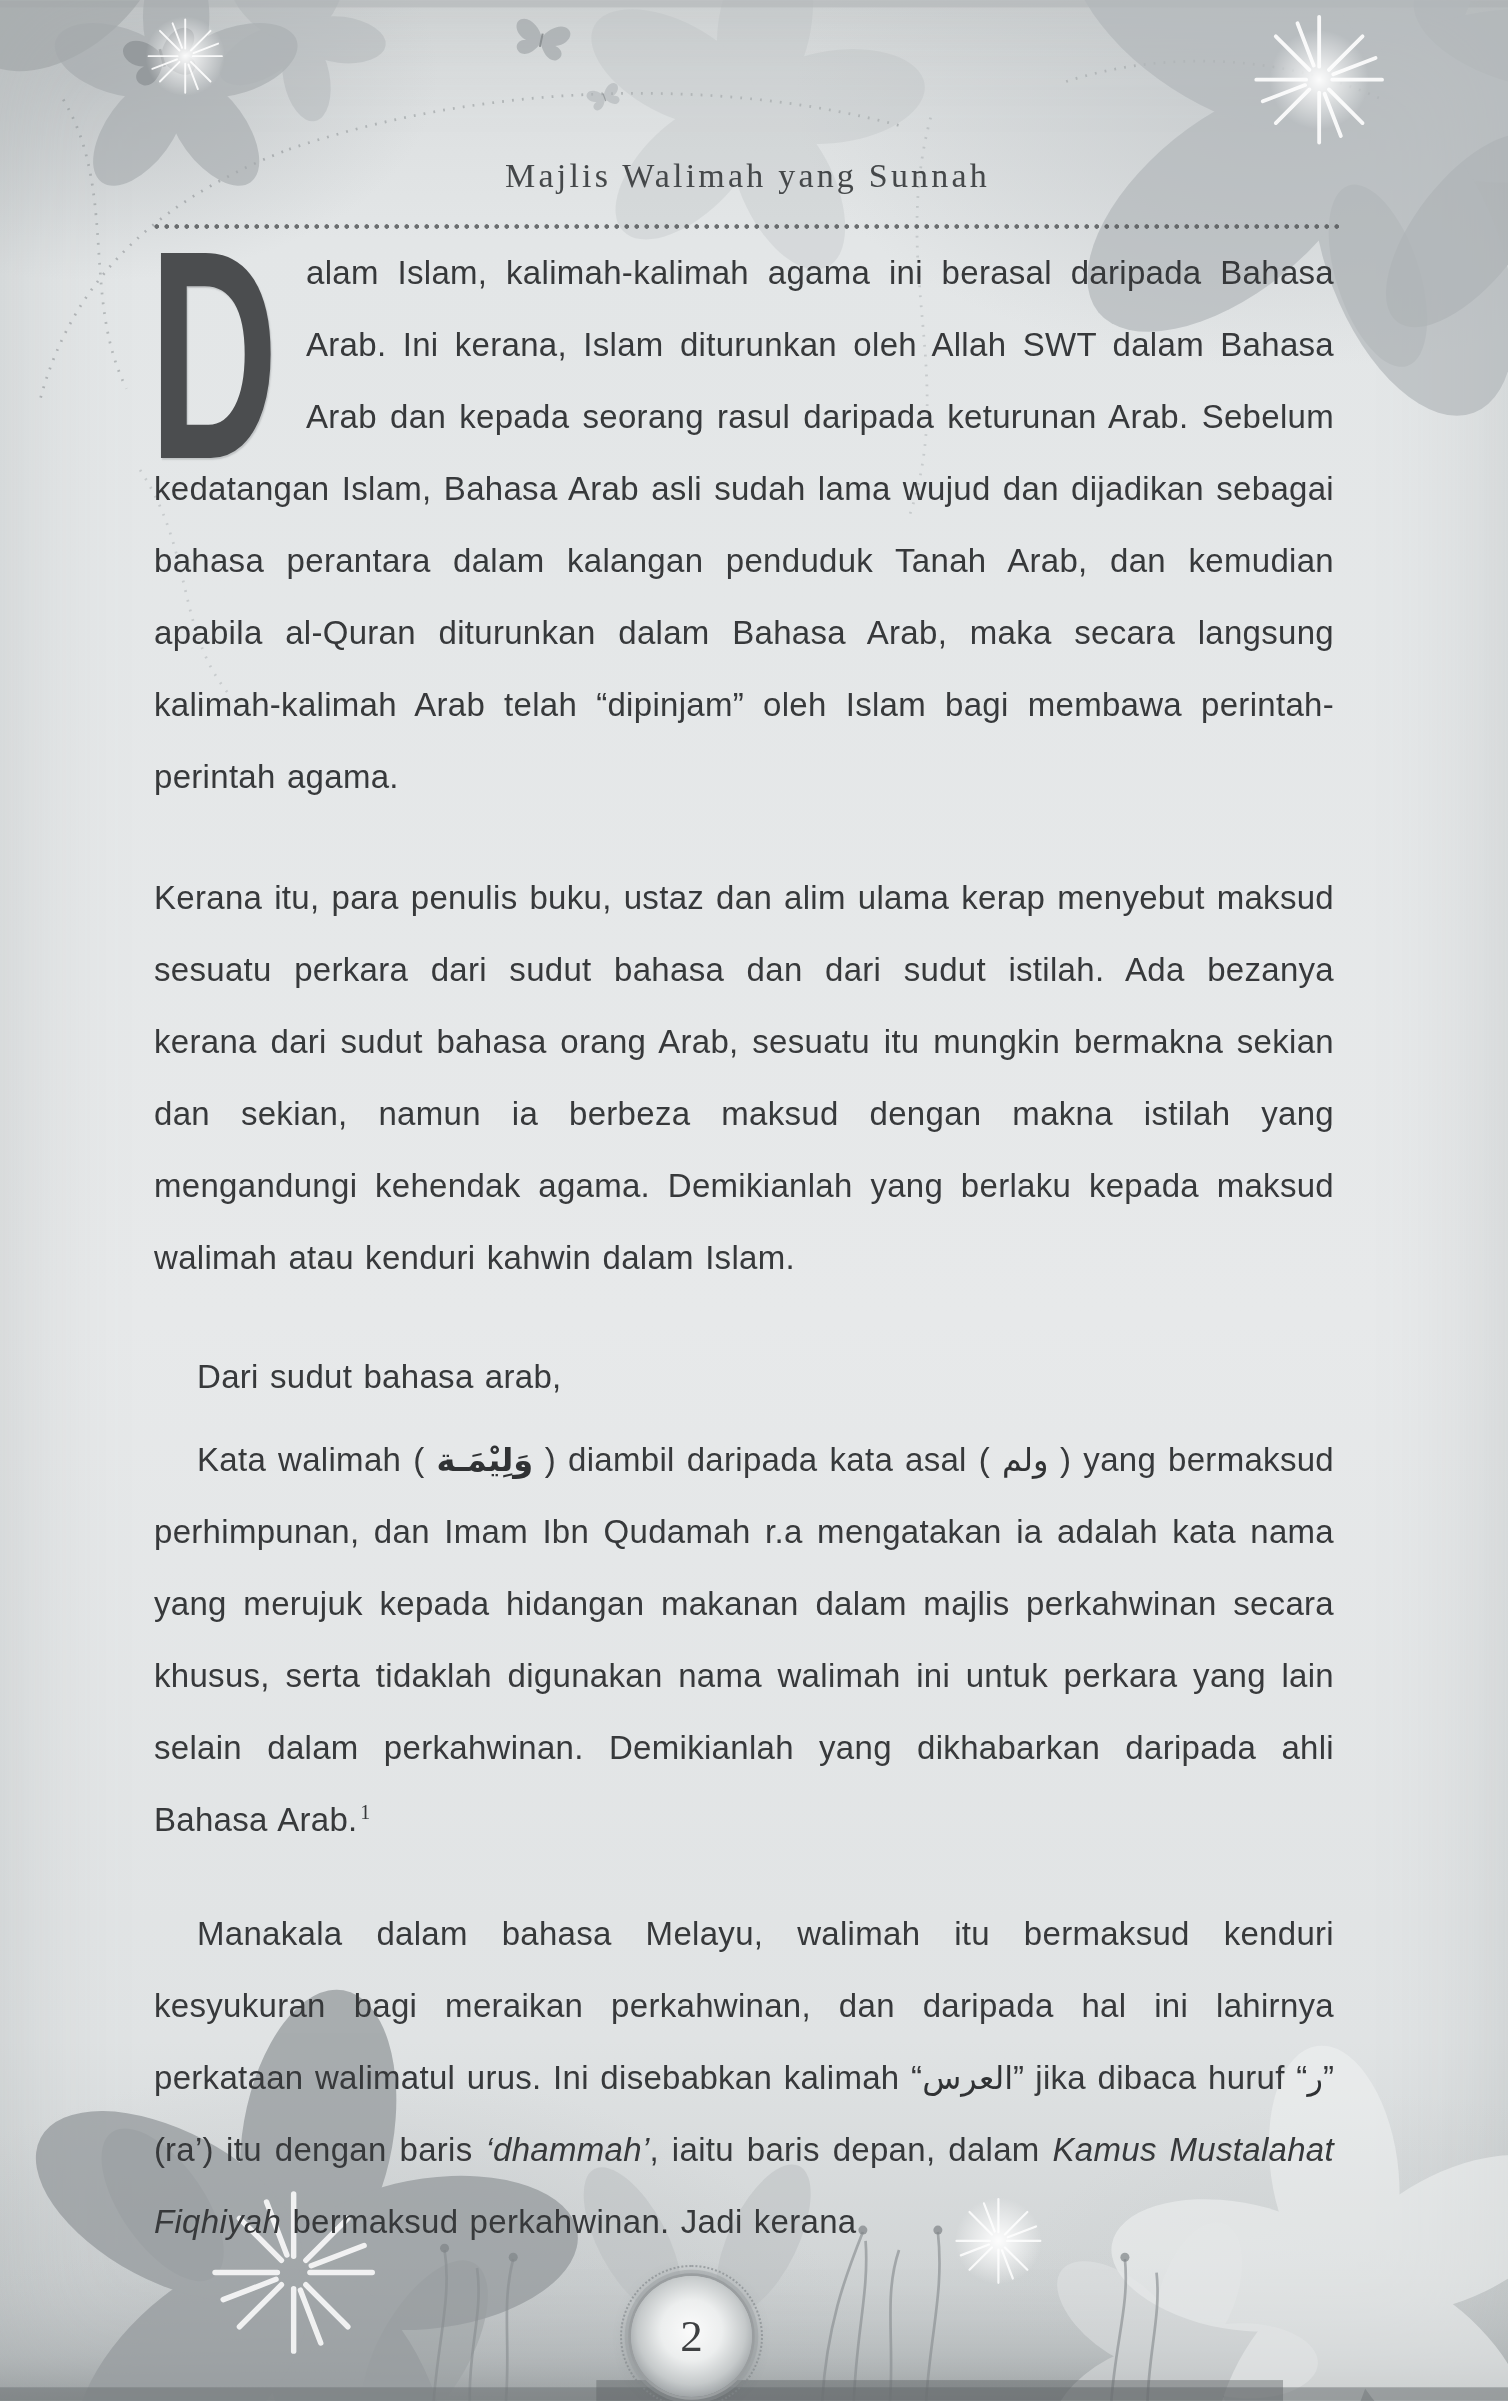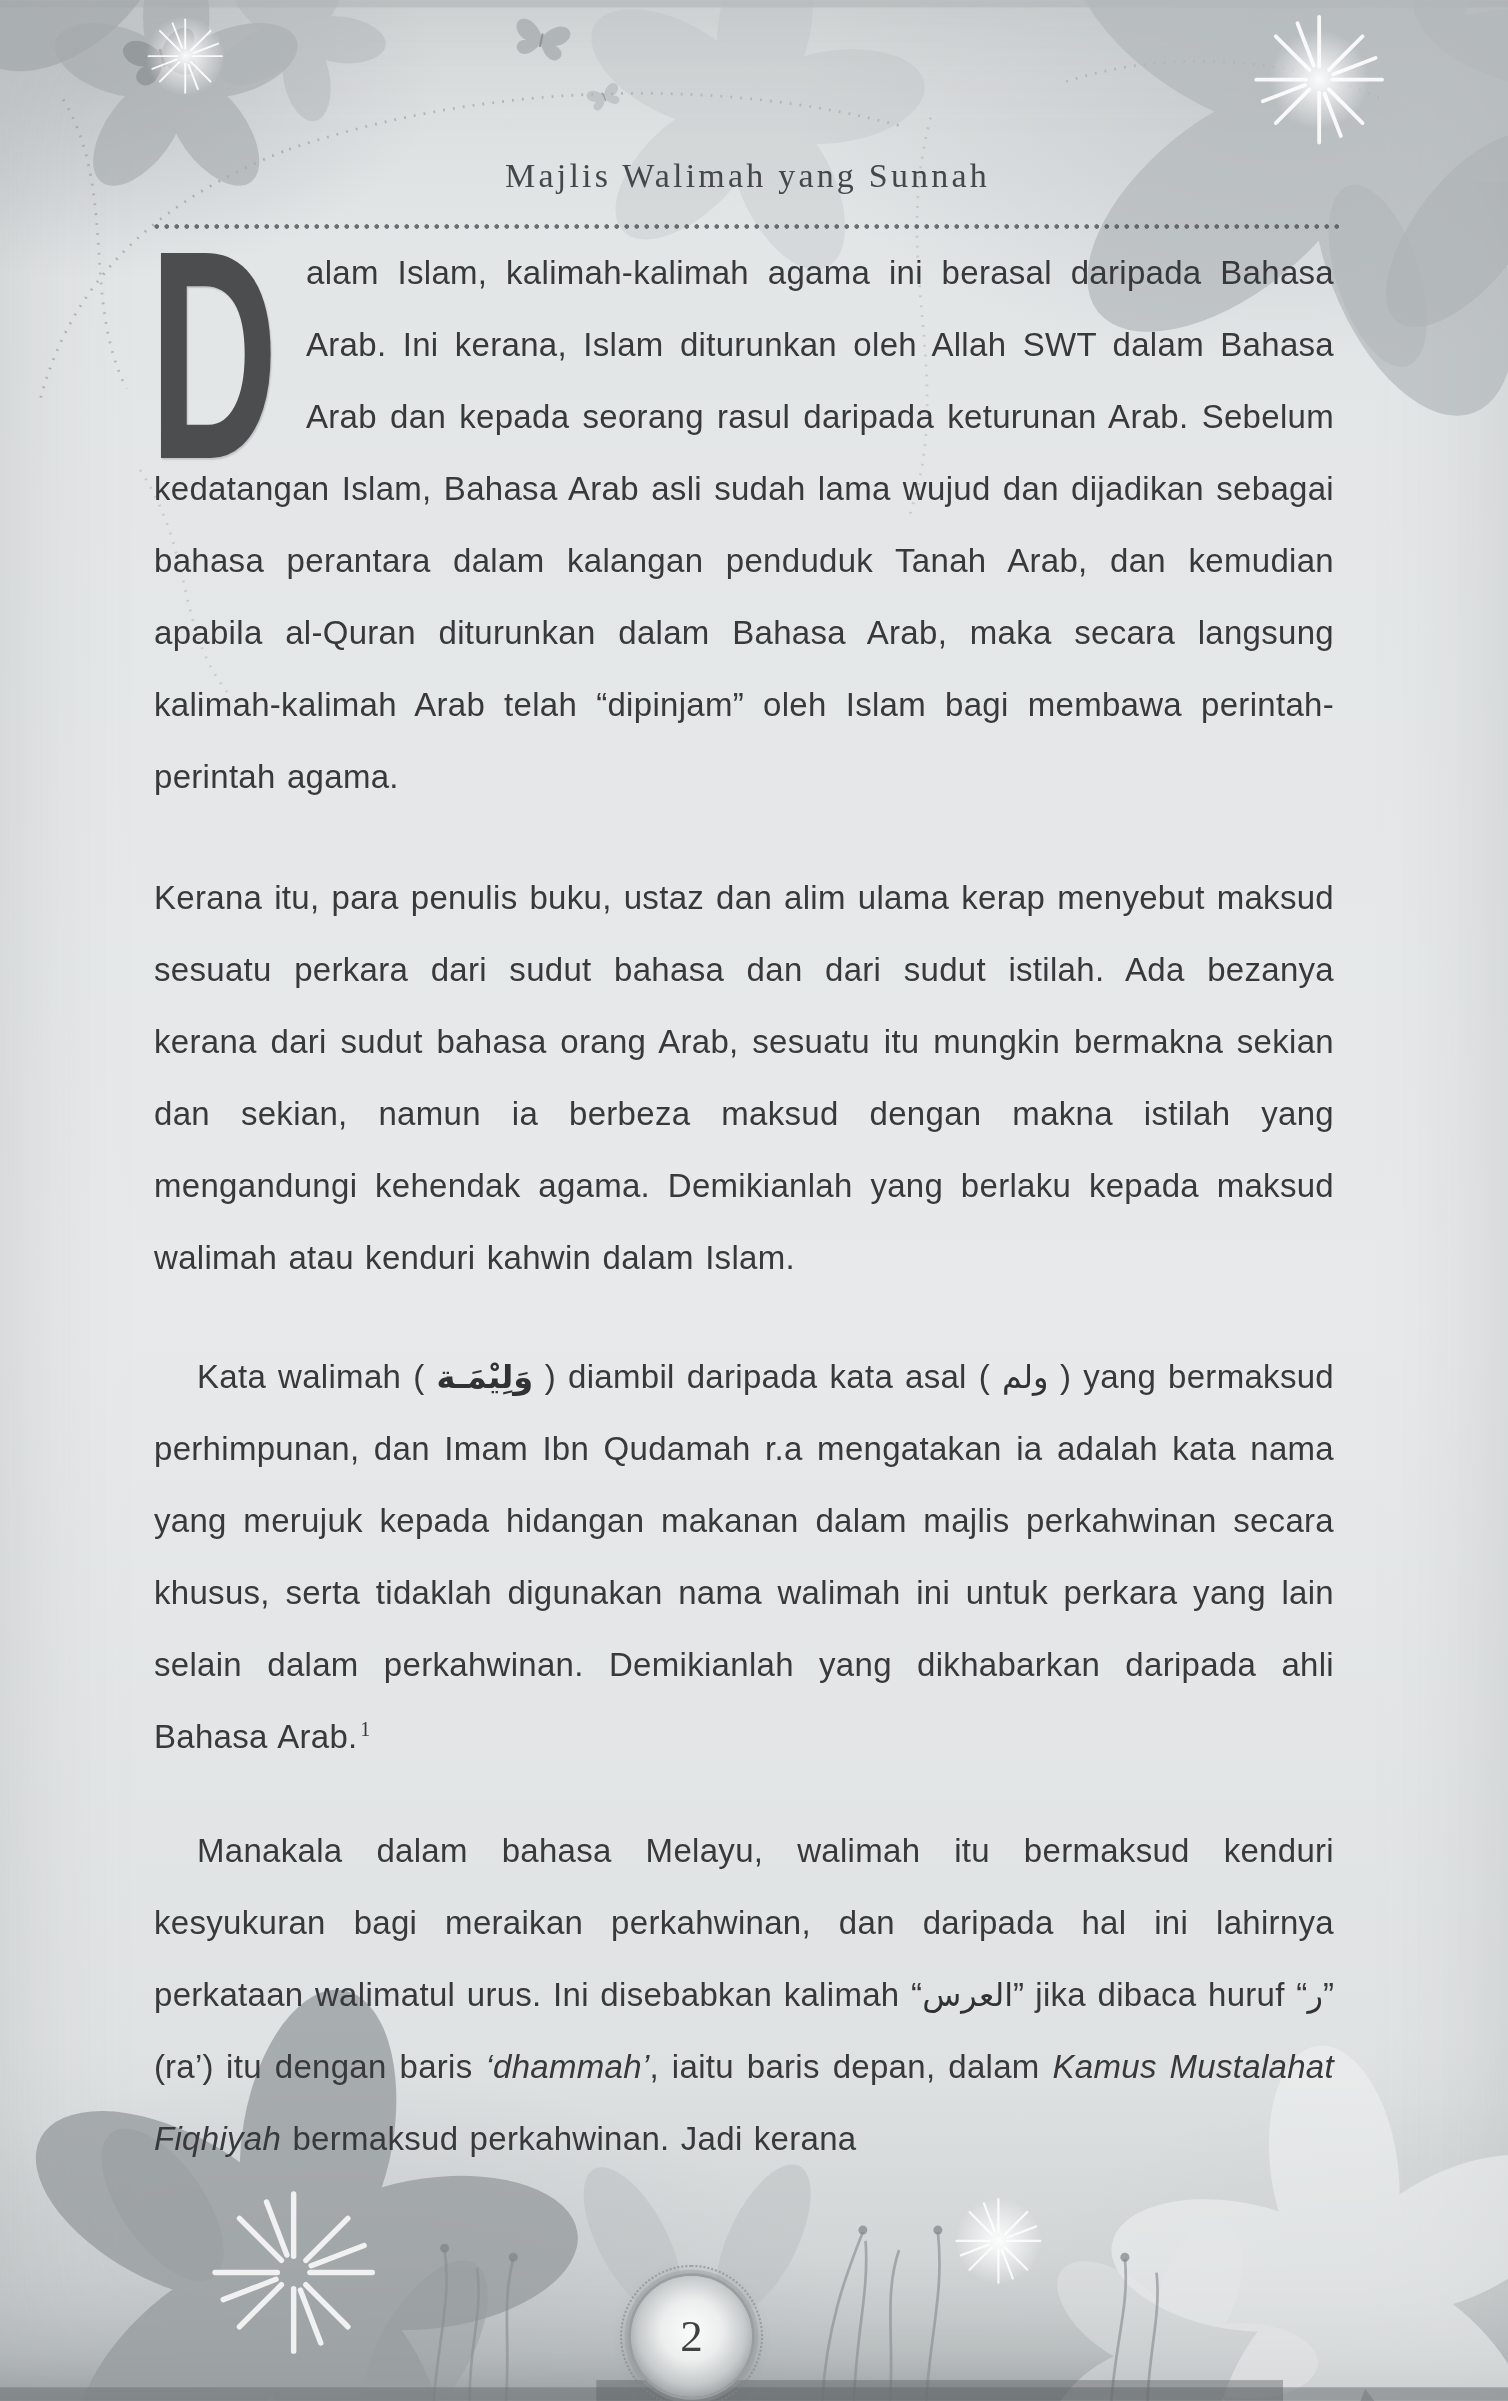--- a/index.html
+++ b/index.html
@@ -198,20 +198,21 @@
 
   <h1 class="page-title">Majlis Walimah yang Sunnah</h1>
   <div class="dotted-rule"></div>
 
   <main class="body-text" style="position:absolute;">
     <span class="dropcap">D</span>
     <p class="para-1"><span class="dropcap-spacer"></span><span>alam Islam, kalimah-kalimah agama ini berasal daripada Bahasa Arab. Ini kerana, Islam diturunkan oleh Allah SWT dalam Bahasa Arab dan kepada seorang rasul daripada keturunan Arab. Sebelum kedatangan Islam, Bahasa Arab asli sudah lama wujud dan dijadikan sebagai bahasa perantara dalam kalangan penduduk Tanah Arab, dan kemudian apabila al-Quran diturunkan dalam Bahasa Arab, maka secara langsung kalimah-kalimah Arab telah “dipinjam” oleh Islam bagi membawa perintah-perintah agama.</span></p>
 
     <p class="para-2">Kerana itu, para penulis buku, ustaz dan alim ulama kerap menyebut maksud sesuatu perkara dari sudut bahasa dan dari sudut istilah. Ada bezanya kerana dari sudut bahasa orang Arab, sesuatu itu mungkin bermakna sekian dan sekian, namun ia berbeza maksud dengan makna istilah yang mengandungi kehendak agama. Demikianlah yang berlaku kepada maksud walimah atau kenduri kahwin dalam Islam.</p>
 
+    <p class="para-3 indent">Dari sudut bahasa arab,</p>
 
     <p class="para-4 indent"><span>Kata walimah ( </span><span class="arabic bold">وَلِيْمَـة</span><span> ) diambil daripada kata asal ( </span><span class="arabic">ولم</span><span> ) yang bermaksud perhimpunan, dan Imam Ibn Qudamah r.a mengatakan ia adalah kata nama yang merujuk kepada hidangan makanan dalam majlis perkahwinan secara khusus, serta tidaklah digunakan nama walimah ini untuk perkara yang lain selain dalam perkahwinan. Demikianlah yang dikhabarkan daripada ahli Bahasa Arab.</span><sup class="footref">1</sup></p>
 
     <p class="para-5 indent"><span>Manakala dalam bahasa Melayu, walimah itu bermaksud kenduri kesyukuran bagi meraikan perkahwinan, dan daripada hal ini lahirnya perkataan walimatul urus. Ini disebabkan kalimah “</span><span class="arabic">العرس</span><span>” jika dibaca huruf “</span><span class="arabic">ر</span><span>” (ra’) itu dengan baris </span><i>‘dhammah’</i><span>, iaitu baris depan, dalam </span><i>Kamus Mustalahat Fiqhiyah</i><span> bermaksud perkahwinan. Jadi kerana</span></p>
   </main>
 
   <div class="page-number-badge">
     <span class="page-number">2</span>
   </div>
 

